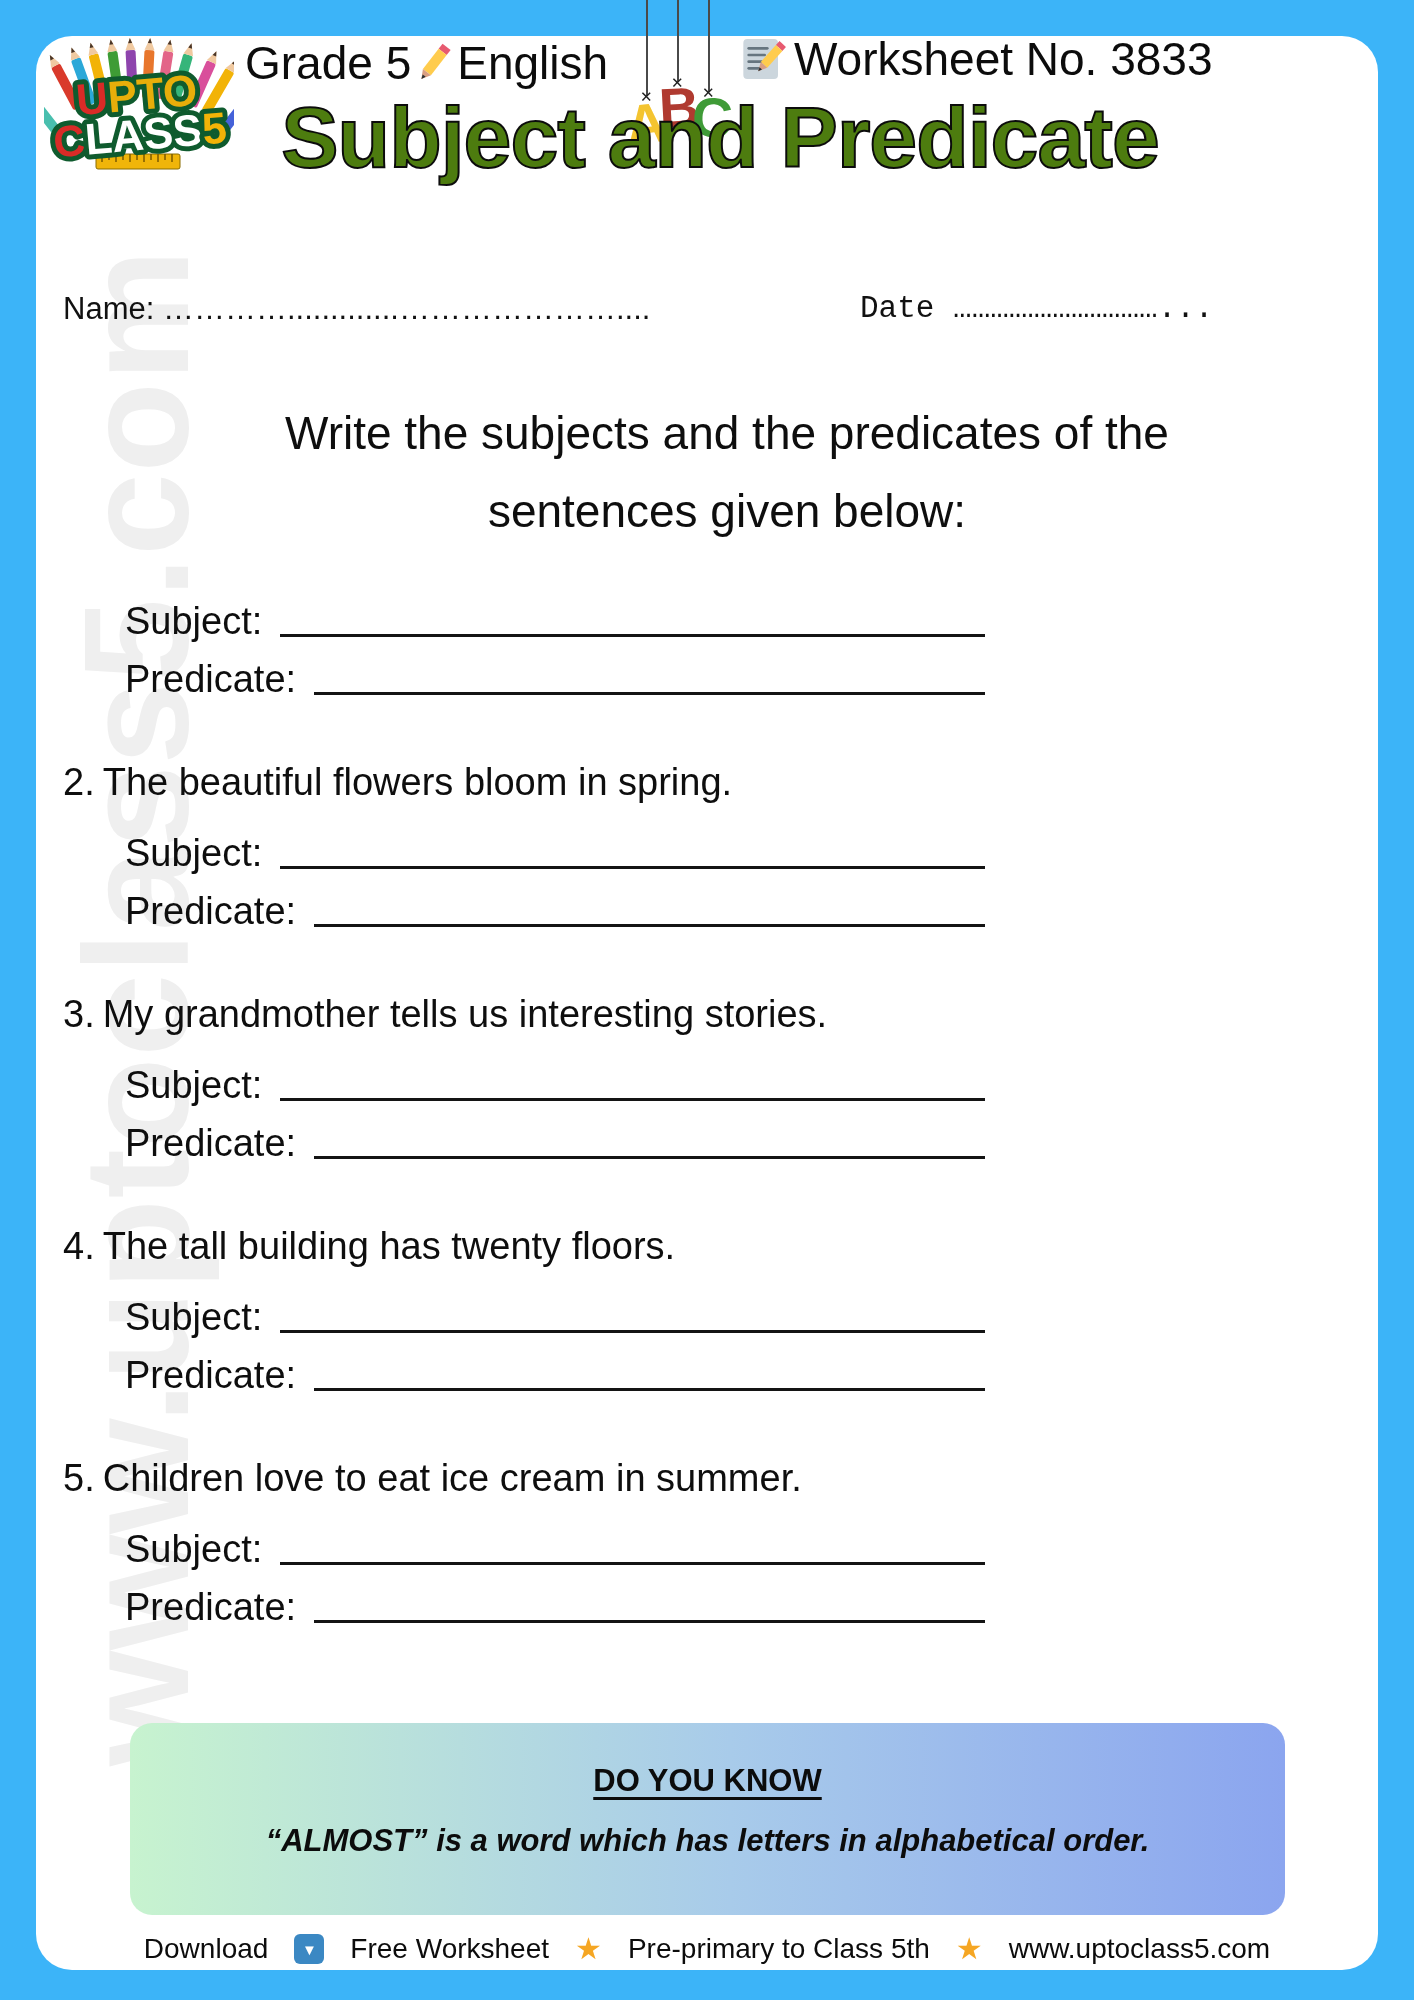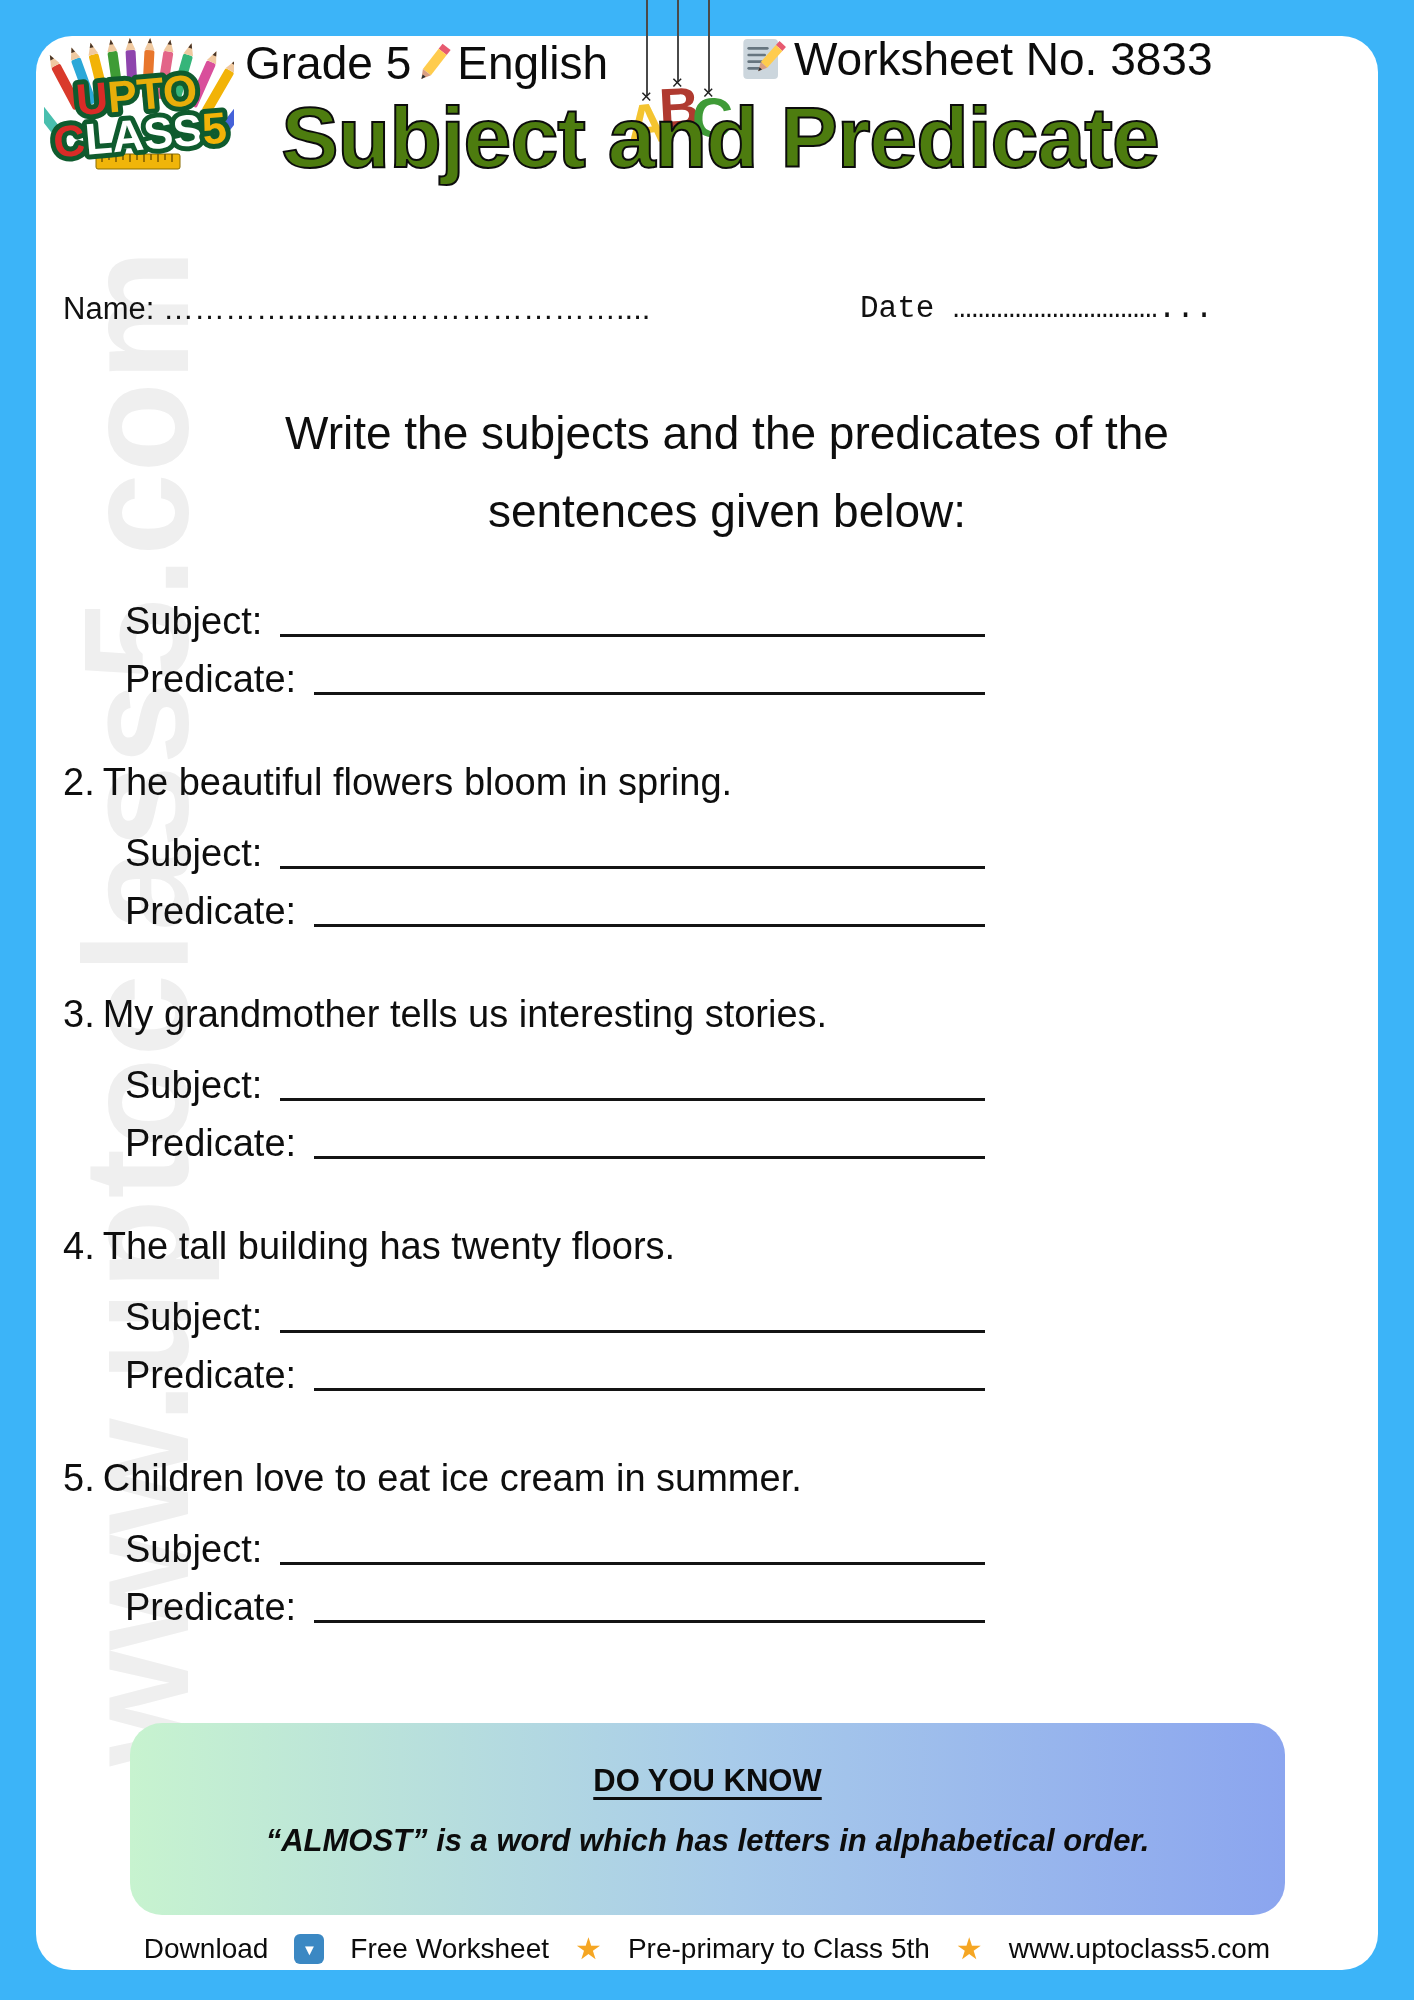--- a/index.html
+++ b/index.html
@@ -56,21 +56,21 @@
   .q-sentence{font-size:38px;line-height:46px;color:#0e0e0e;margin-bottom:12px;}
   .q-num{margin-right:8px;}
   .q-row{
     display:flex;align-items:flex-end;height:58px;
     padding-left:62px;font-size:38px;color:#0e0e0e;gap:8px;
   }
   .blank{flex:1;border-bottom:3px solid #141414;margin-left:10px;margin-bottom:6px;}
   
   .dyk{
     position:absolute;left:94px;top:1687px;width:1155px;height:192px;
-    border-radius:32px;
+    border-radius:22px;
     background:linear-gradient(90deg,#C7F3CF 0%,#A8CBEA 52%,#8BA5EF 100%);
     text-align:center;
   }
   .dyk-heading{
     margin-top:40px;font-size:31px;font-weight:bold;color:#0c0c0c;
     text-decoration:underline;text-underline-offset:6px;text-decoration-thickness:3px;
   }
   .dyk-fact{margin-top:24px;font-size:31px;font-weight:bold;font-style:italic;color:#0c0c0c;}
   
   .footer{

